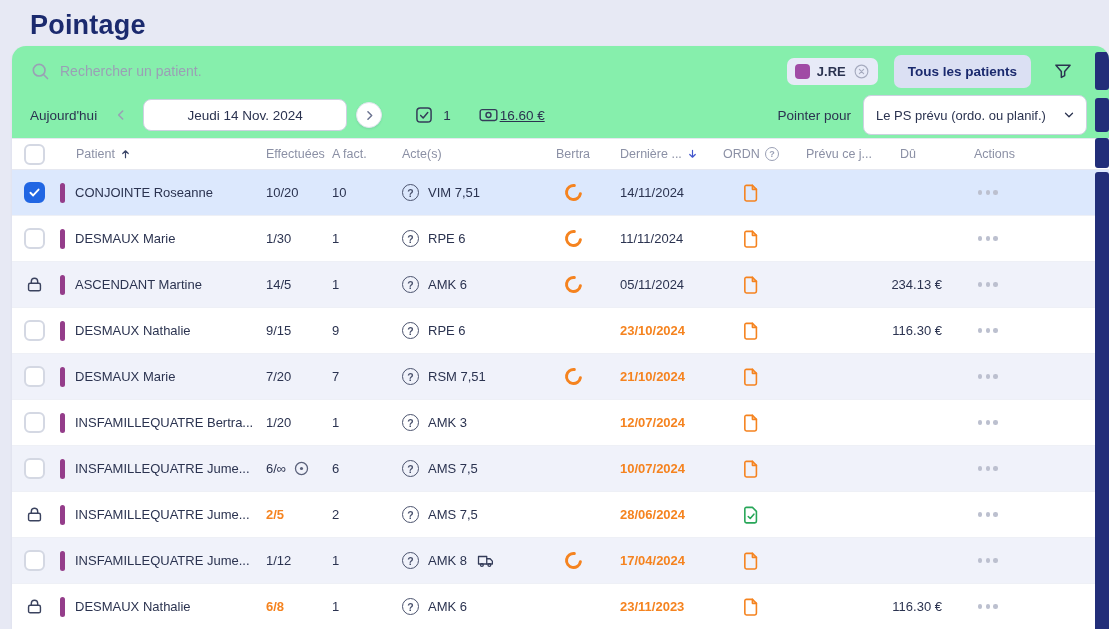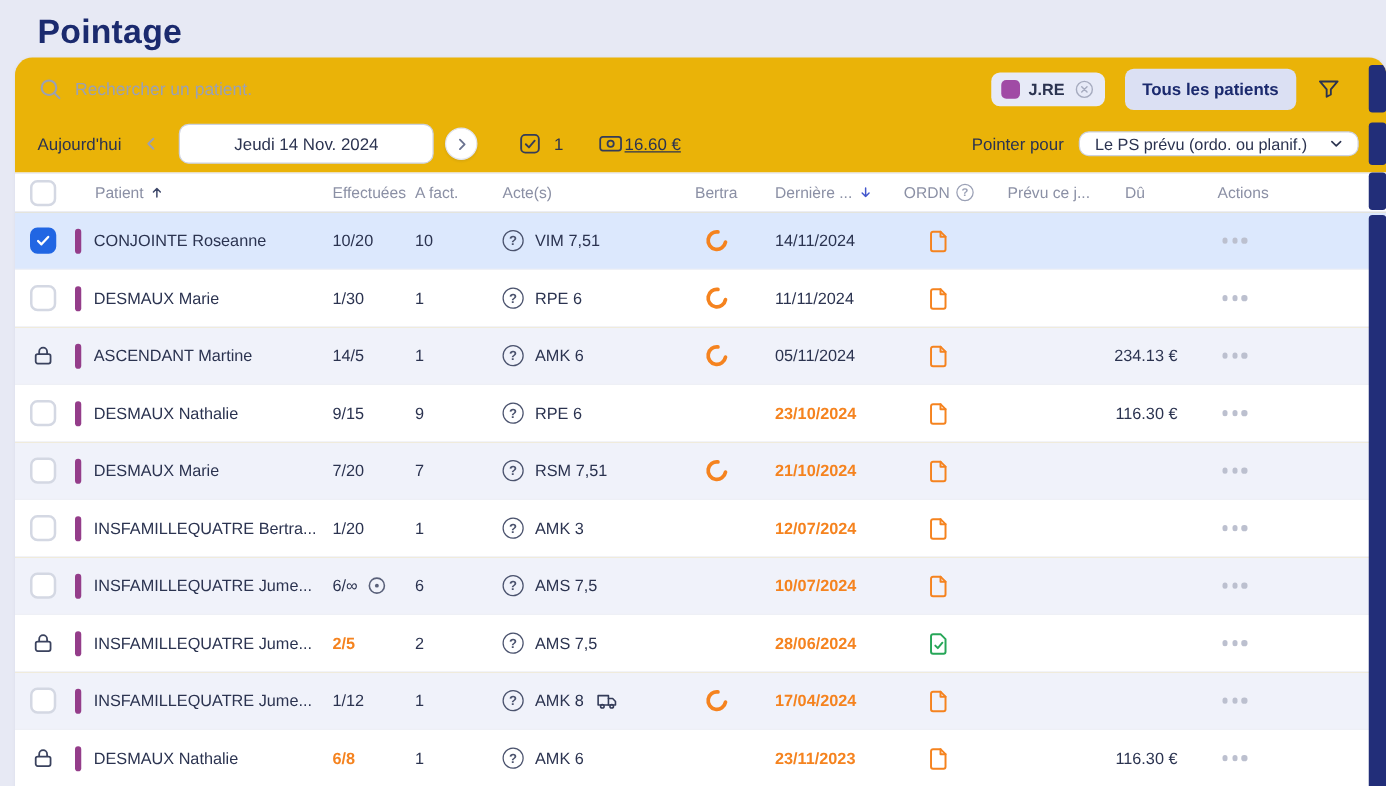--- a/index.html
+++ b/index.html
@@ -20,21 +20,21 @@
   }
   .page-title{
     margin:10px 0 0 30px;
     font-size:27px;
     font-weight:700;
     color:var(--navy);
     letter-spacing:.2px;
   }
   .card{
     position:absolute; left:12px; right:0; top:46px; bottom:0;
-    background:#eab308;
+    background:#86efac;
     border-radius:14px 14px 0 0;
     overflow:hidden;
     box-shadow:0 1px 3px rgba(30,40,90,.06);
   }
   
   .rail{ position:absolute; right:0; width:14px; background:var(--rail); border-radius:3px; z-index:6; }
   .rail.r1{ top:6px; height:38px; }
   .rail.r2{ top:52px; height:34px; }
   .rail.r3{ top:92px; height:30px; }
   .rail.r4{ top:126px; bottom:0; border-radius:3px 3px 0 0; }
@@ -58,21 +58,21 @@
     padding:5px 8px; margin-right:16px;
     font-size:13px; font-weight:600; color:#2b3350;
     cursor:pointer; flex:none;
   }
   .chip-avatar{ width:15px; height:15px; border-radius:4px; background:#a04ba5; display:inline-block; }
   .btn-all{
     border:none; background:#dbe0f3; color:var(--navy);
     font-family:"Liberation Sans", sans-serif;
     font-size:13.5px; font-weight:600;
     padding:9px 14px; border-radius:7px; cursor:pointer;
-    margin-right:16px; flex:none;
+    margin-right:22px; flex:none;
   }
   .filter-btn{ flex:none; display:flex; align-items:center; cursor:pointer; }
 
   
   .toolbar{
     height:34px; margin-top:8px;
     display:flex; align-items:center;
     padding:0 22px 0 18px;
     font-size:13.5px;
   }
@@ -90,21 +90,21 @@
     display:flex; align-items:center; justify-content:center;
     font-size:13.5px; color:#2b3350; background:#fff; cursor:pointer;
   }
   .count-icon{ margin-left:32px; display:flex; align-items:center; }
   .count-val{ margin-left:9px; }
   .money-icon{ margin-left:26px; display:flex; align-items:center; }
   .money-val{ margin-left:0;text-decoration:underline; }
   .spacer{ flex:1; }
   .pointer-label{ margin-right:12px; color:#2b3350; }
   .select{
-    width:224px; height:20px;
+    width:224px; height:40px;
     border:1px solid #ccd1e0; border-radius:8px; background:#fff;
     display:flex; align-items:center; justify-content:space-between;
     padding:0 10px 0 12px; font-size:13px; cursor:pointer;
   }
 
   
   .grid{ display:grid; grid-template-columns:var(--cols); align-items:stretch; }
   .cell{ display:flex; align-items:center; height:100%; min-width:0; }
   .thead{
     margin-top:6px; height:32px;

